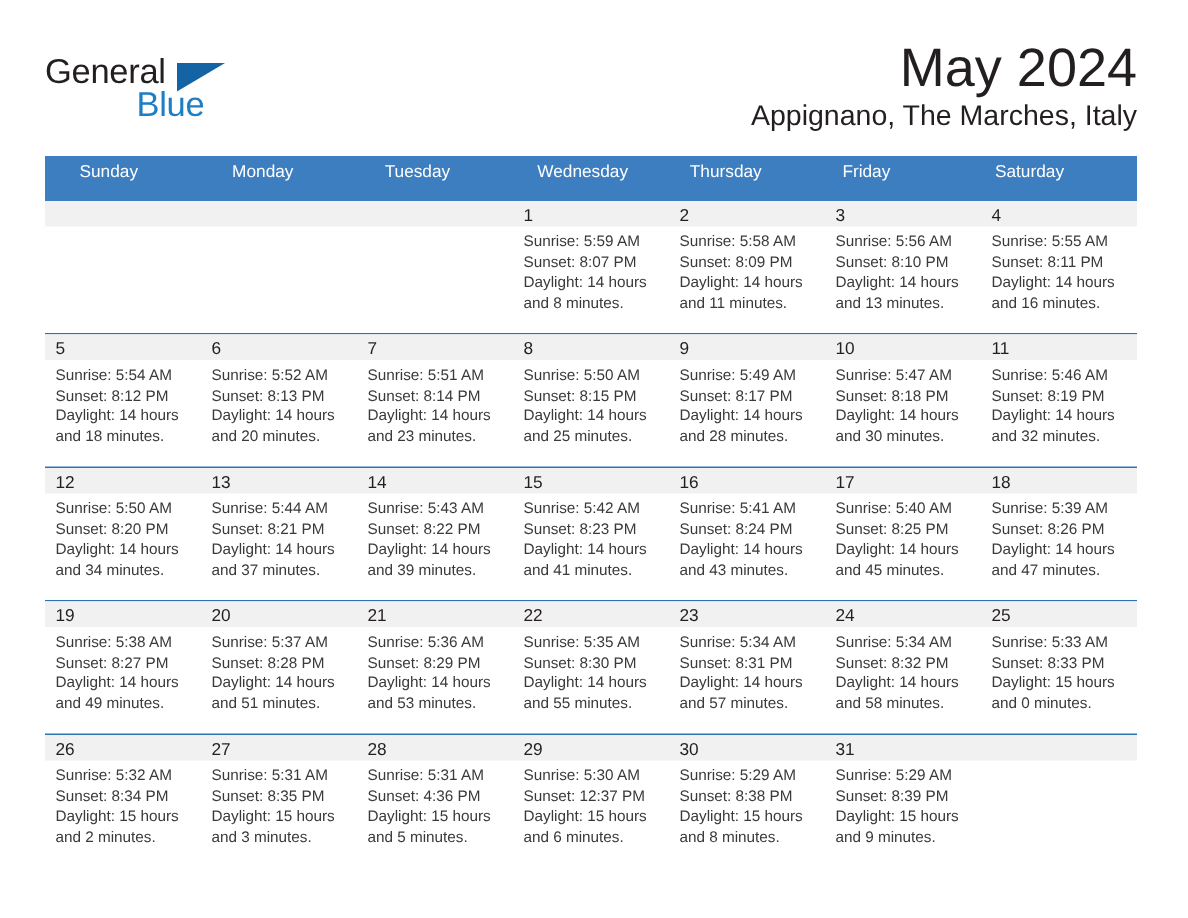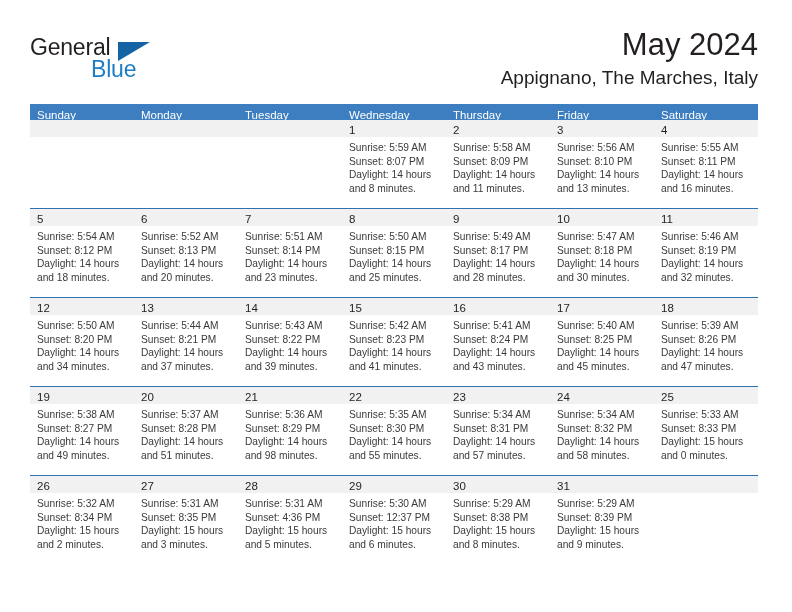--- a/index.html
+++ b/index.html
@@ -65,21 +65,21 @@
     border-bottom: 19px solid transparent;
   }
 
   .title-wrap {
     position: absolute;
     right: 0;
     top: 0;
     text-align: right;
   }
   .cal-title {
-    font-size: 31px;
+    font-size: 36px;
     color: #231f20;
     line-height: 34px;
     white-space: nowrap;
   }
   .cal-subtitle {
     font-size: 19px;
     color: #231f20;
     line-height: 20px;
     margin-top: 6px;
     white-space: nowrap;
@@ -88,21 +88,22 @@
   
   .calendar {
     position: absolute;
     left: 30px;
     top: 104px;
     width: 728px;
   }
   .dow-row {
     display: flex;
     background: #3c7ebf;
-    height: 16px;
+    height: 30px;
+    padding-left: 16px;
   }
   .dow {
     flex: 1 1 0;
     color: #ffffff;
     font-size: 11.5px;
     line-height: 22px;
     padding-left: 7px;
     box-sizing: border-box;
     white-space: nowrap;
   }
@@ -384,21 +385,21 @@
                 <div class="evline">Daylight: 14 hours</div>
                 <div class="evline">and 51 minutes.</div>
               </div>
             </div>
             <div class="cell">
               <div class="datenum-band"><span class="datenum">21</span></div>
               <div class="cell-body">
                 <div class="evline">Sunrise: 5:36 AM</div>
                 <div class="evline">Sunset: 8:29 PM</div>
                 <div class="evline">Daylight: 14 hours</div>
-                <div class="evline">and 98 minutes.</div>
+                <div class="evline">and 53 minutes.</div>
               </div>
             </div>
             <div class="cell">
               <div class="datenum-band"><span class="datenum">22</span></div>
               <div class="cell-body">
                 <div class="evline">Sunrise: 5:35 AM</div>
                 <div class="evline">Sunset: 8:30 PM</div>
                 <div class="evline">Daylight: 14 hours</div>
                 <div class="evline">and 55 minutes.</div>
               </div>

